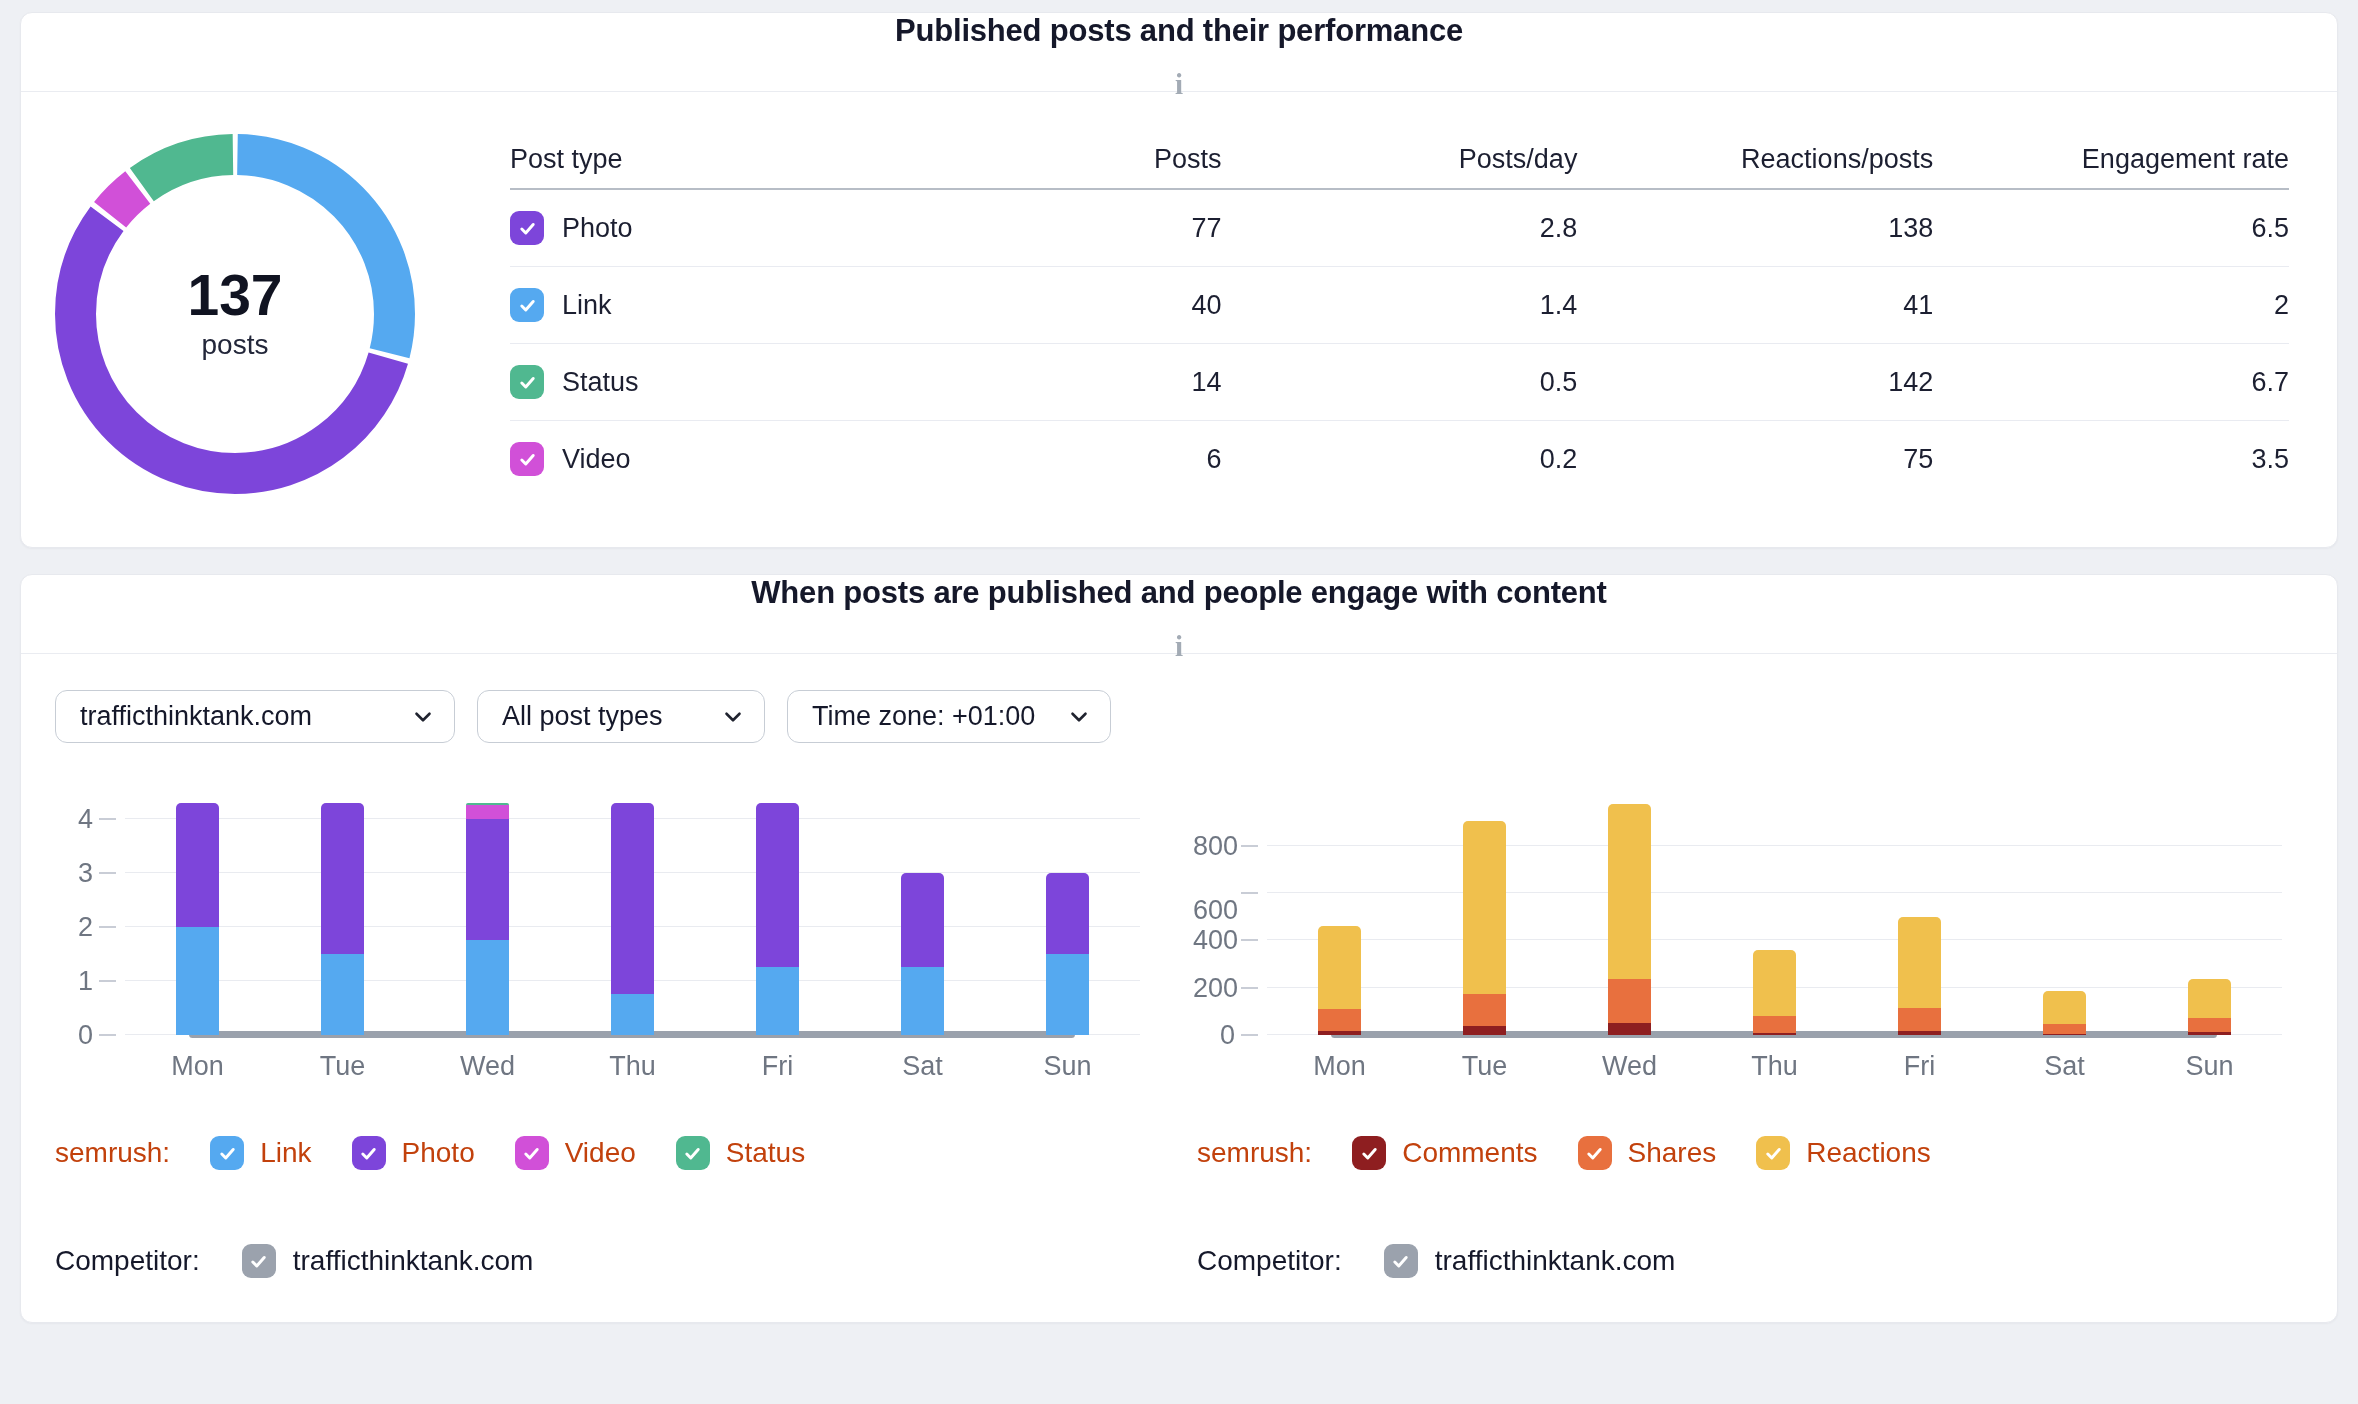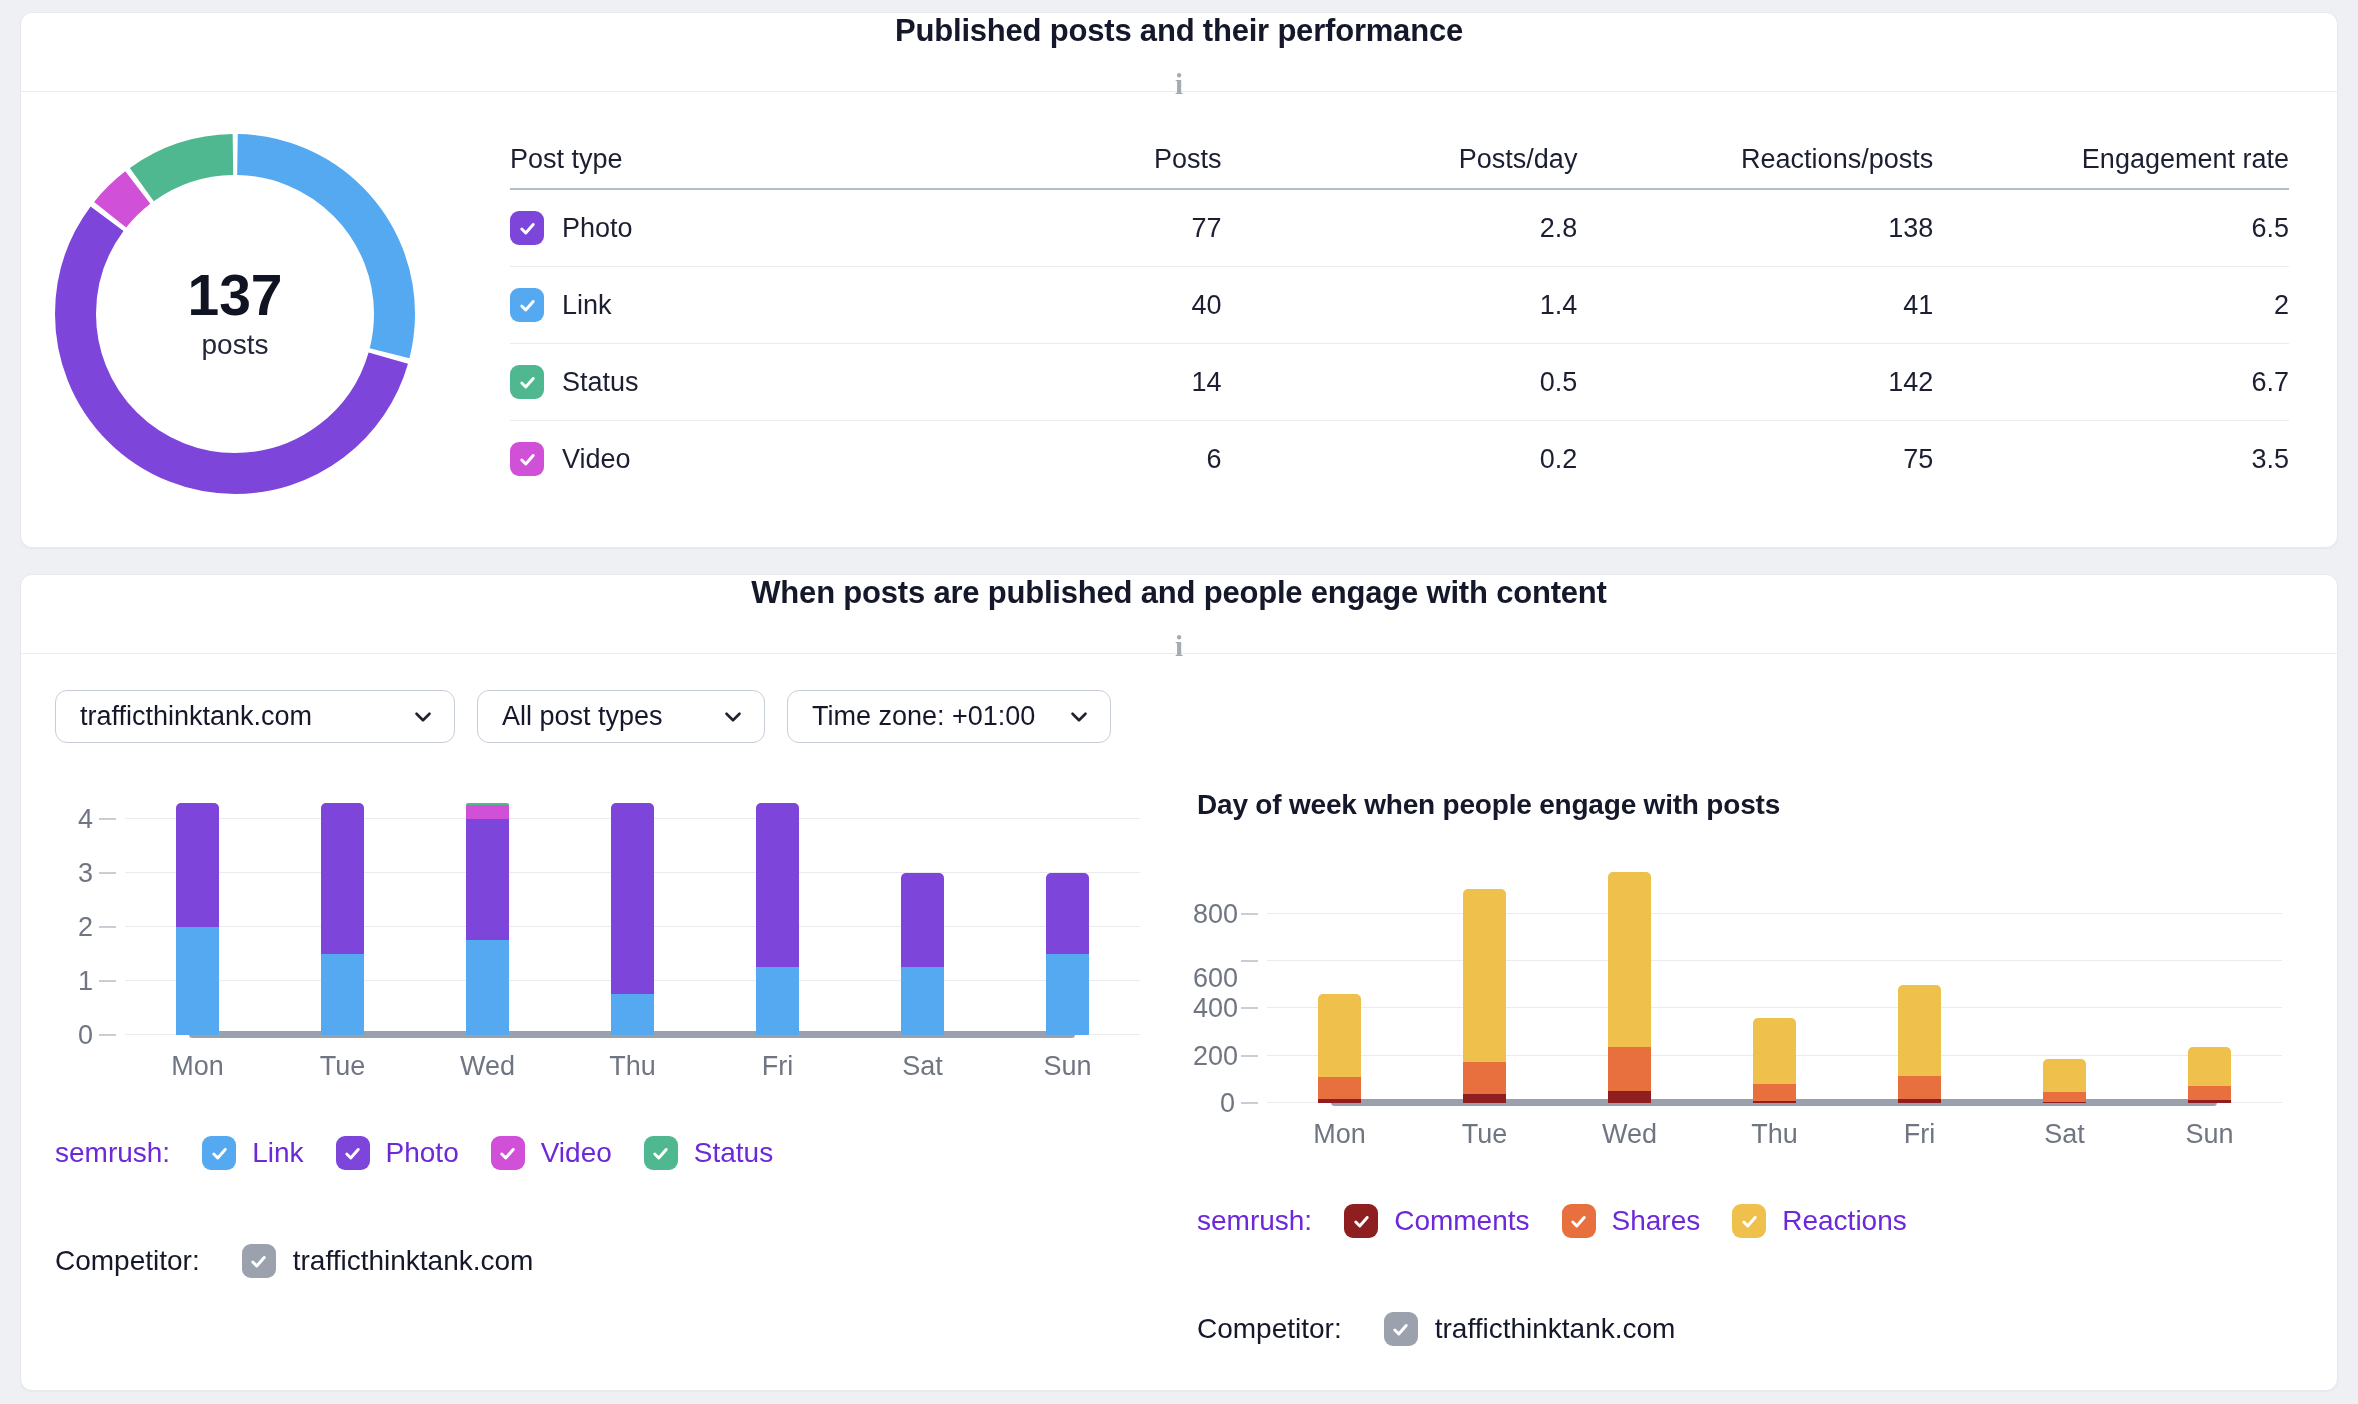--- a/index.html
+++ b/index.html
@@ -62,21 +62,21 @@
   .ytick { position:absolute; left:-26px; width:17px; height:2px; background:#c9cdd6; }
   .ylabel { position:absolute; left:-74px; width:42px; text-align:right; font-size:27px; color:#6f7682; line-height:26px; }
   .bars { position:absolute; inset:0; display:flex; z-index:2; }
   .slot { width:145px; display:flex; align-items:flex-end; justify-content:center; }
   .bar { width:43px; display:flex; flex-direction:column-reverse; }
   .seg.rounded { border-radius:5px 5px 0 0; }
   .baseline { position:absolute; bottom:-3px; height:7px; background:#9aa1ac; border-radius:4px; z-index:1; }
   .xlabels { display:flex; margin:16px 0 0 70px; width:1015px; }
   .xlabel { width:145px; text-align:center; font-size:27px; color:#6f7682; }
 
-  .legend-row { display:flex; align-items:center; margin-top:54px; gap:32px; font-size:28px; color:#6d28d9; }
+  .legend-row { display:flex; align-items:center; margin-top:54px; gap:40px; font-size:28px; color:#c2410c; }
   .legend-item { display:flex; align-items:center; gap:16px; }
   .competitor-row { display:flex; align-items:center; margin-top:74px; gap:42px; font-size:28px; color:#15182a; }
   .competitor-item { display:flex; align-items:center; gap:17px; }
 </style>
 </head>
 <body>
 
 <div class="page">
 
   <section class="panel" id="panel1">
@@ -336,21 +336,20 @@
                   <svg viewBox="0 0 24 24" fill="none">
                     <path d="M5.5 12.6l4.5 4.5 8.5-9.7" stroke="#fff" stroke-width="3.4" stroke-linecap="round" stroke-linejoin="round"></path>
                   </svg>
                 </span>
                 <span>trafficthinktank.com</span>
               </div>
             </div>
         </div>
 
         <div class="chart-col">
-          <h3 class="chart-title">Day of week when people engage with posts</h3>
           <div class="chart" id="chartR">
               <div class="gridline" style="bottom: 0px;"></div>
               <div class="ytick" style="bottom: -1px;"></div>
               <div class="ylabel" style="bottom: -13px;">0</div>
               <div class="gridline" style="bottom: 47.3077px;"></div>
               <div class="ytick" style="bottom: 46.3077px;"></div>
               <div class="ylabel" style="bottom: 34.3077px;">200</div>
               <div class="gridline" style="bottom: 94.6154px;"></div>
               <div class="ytick" style="bottom: 93.6154px;"></div>
               <div class="ylabel" style="bottom: 81.6154px;">400</div>

